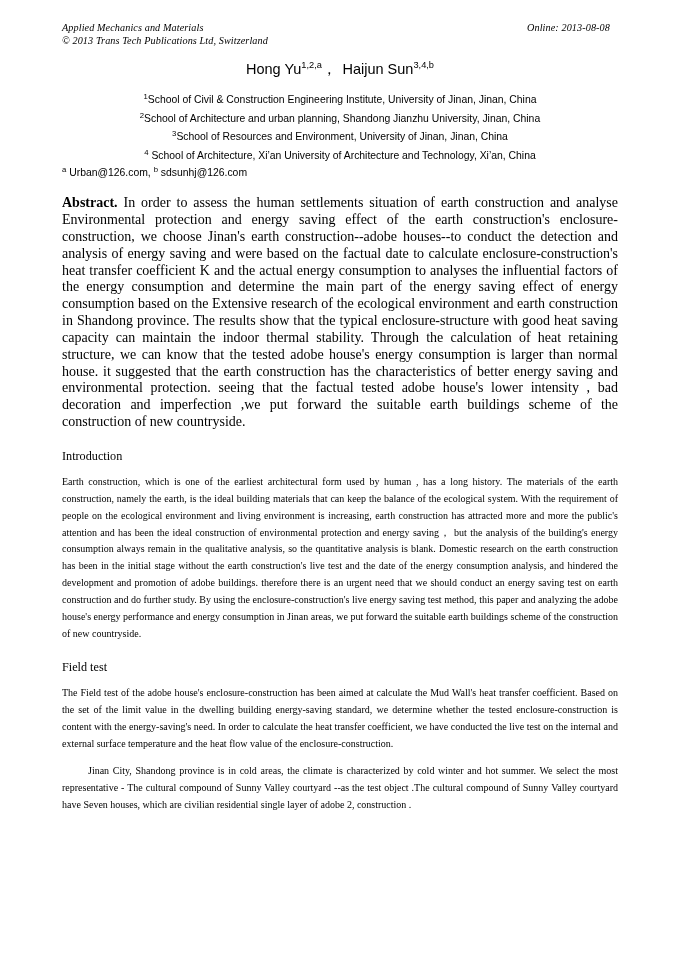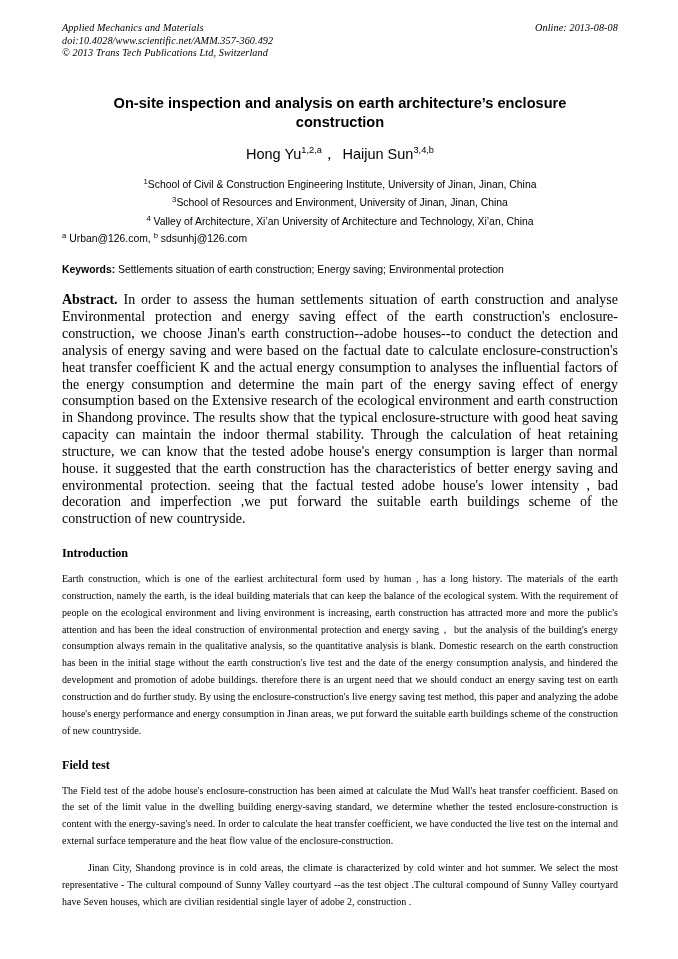--- a/index.html
+++ b/index.html
@@ -31,21 +31,21 @@
     font-size: 10.2px;
     line-height: 12.6px;
     letter-spacing: 0.1px;
   }
   .journal-header .left-block {
     width: 400px;
   }
   .journal-header .online {
     position: absolute;
     top: 0;
-    right: 0;
+    right: 8px;
     white-space: nowrap;
   }
 
   
   .title {
     margin-top: 34px;
     font-family: "Liberation Sans", "DejaVu Sans", sans-serif;
     font-weight: bold;
     font-size: 14.6px;
     line-height: 19px;
@@ -118,21 +118,21 @@
     text-justify: inter-word;
     hyphens: none;
   }
   .abstract .abs-label {
     font-weight: bold;
   }
 
   
   .section-heading {
     margin-top: 17px;
-    font-weight: bold;
+    font-weight: normal;
     font-size: 12.2px;
     line-height: 16px;
   }
   .body-par {
     margin-top: 10px;
     font-size: 10px;
     line-height: 16.85px;
     text-align: justify;
     text-justify: inter-word;
     hyphens: none;
@@ -145,45 +145,41 @@
   }
 </style>
 </head>
 <body>
 
 <div class="page">
 
   <div class="journal-header">
     <div class="left-block">
       <div>Applied Mechanics and Materials</div>
-      <div>doi:10.4028/www.scientific.net/AMM.357-360.492</div>
       <div>© 2013 Trans Tech Publications Ltd, Switzerland</div>
     </div>
     <div class="online">Online: 2013-08-08</div>
   </div>
 
-  <h1 class="title">On-site inspection and analysis on earth architecture’s enclosure construction</h1>
 
   <div class="authors">
     <span>Hong Yu</span><sup>1,2,a</sup><span>，</span><span class="author-gap"></span><span>Haijun Sun</span><sup>3,4,b</sup>
   </div>
 
   <div class="affiliations">
     <span class="aff"><sup>1</sup><span>School of Civil &amp; Construction Engineering Institute, University of Jinan, Jinan, China</span></span>
+    <span class="aff"><sup>2</sup><span>School of Architecture and urban planning, Shandong Jianzhu University, Jinan, China</span></span>
     <span class="aff"><sup>3</sup><span>School of Resources and Environment, University of Jinan, Jinan, China</span></span>
-    <span class="aff"><sup>4</sup><span> Valley of Architecture, Xi’an University of Architecture and Technology, Xi’an, China</span></span>
+    <span class="aff"><sup>4</sup><span> School of Architecture, Xi’an University of Architecture and Technology, Xi’an, China</span></span>
   </div>
 
   <div class="emails">
     <sup>a</sup><span> Urban@126.com, </span><sup>b</sup><span> sdsunhj@126.com</span>
   </div>
 
-  <div class="keywords">
-    <span class="kw-label">Keywords:</span><span> Settlements situation of earth construction; Energy saving; Environmental protection</span>
-  </div>
 
   <div class="abstract">
     <span class="abs-label">Abstract.</span><span> In order to assess the human settlements situation of earth construction and analyse Environmental protection and energy saving effect of the earth construction's enclosure-construction, we choose Jinan's earth construction--adobe houses--to conduct the detection and analysis of energy saving and were based on the factual date to calculate enclosure-construction's heat transfer coefficient K and the actual energy consumption to analyses the  influential factors of the energy consumption and determine the main part of the energy saving effect of energy consumption based on the Extensive research of the ecological environment and  earth construction in Shandong province. The results show that the typical enclosure-structure with good heat saving capacity can maintain the indoor thermal stability. Through the calculation of heat retaining structure, we can know that the tested adobe house's energy consumption is larger than normal house. it suggested that the earth construction has the characteristics of better energy saving and environmental protection. seeing that the factual tested adobe house's lower intensity , bad decoration and imperfection ,we put forward the suitable  earth buildings scheme of  the construction of new countryside.</span>
   </div>
 
   <div class="section-heading">Introduction</div>
   <p class="body-par">Earth construction, which is one of the earliest architectural form used by human , has a long history. The materials of the earth construction, namely the earth, is the ideal building materials that can keep the balance of the ecological system. With the requirement of people on the ecological environment and living environment is increasing, earth construction has attracted more and more the public's attention and has been the ideal construction of environmental protection and energy saving，  but the analysis of the building's energy consumption always remain in the qualitative analysis, so the quantitative analysis is blank. Domestic research on the earth construction has been in the initial stage without the earth construction's live test and the date of the   energy consumption analysis, and hindered the development and promotion of adobe buildings. therefore there is an urgent need that we should   conduct an energy saving test on earth construction and do further study. By using the enclosure-construction's live energy saving test method, this paper and analyzing the adobe house's energy performance and energy consumption in Jinan areas, we put forward the suitable   earth buildings scheme of the construction of new countryside.</p>
 
   <div class="section-heading">Field test</div>
   <p class="body-par">The Field test of the adobe house's enclosure-construction has been aimed at calculate the Mud Wall's heat transfer coefficient. Based on the set of  the limit value in the dwelling building energy-saving standard, we determine whether the tested enclosure-construction is content with the energy-saving's need. In order to calculate the heat transfer coefficient, we have conducted the live test on the internal and external surface temperature and the heat flow value of the enclosure-construction.</p>

